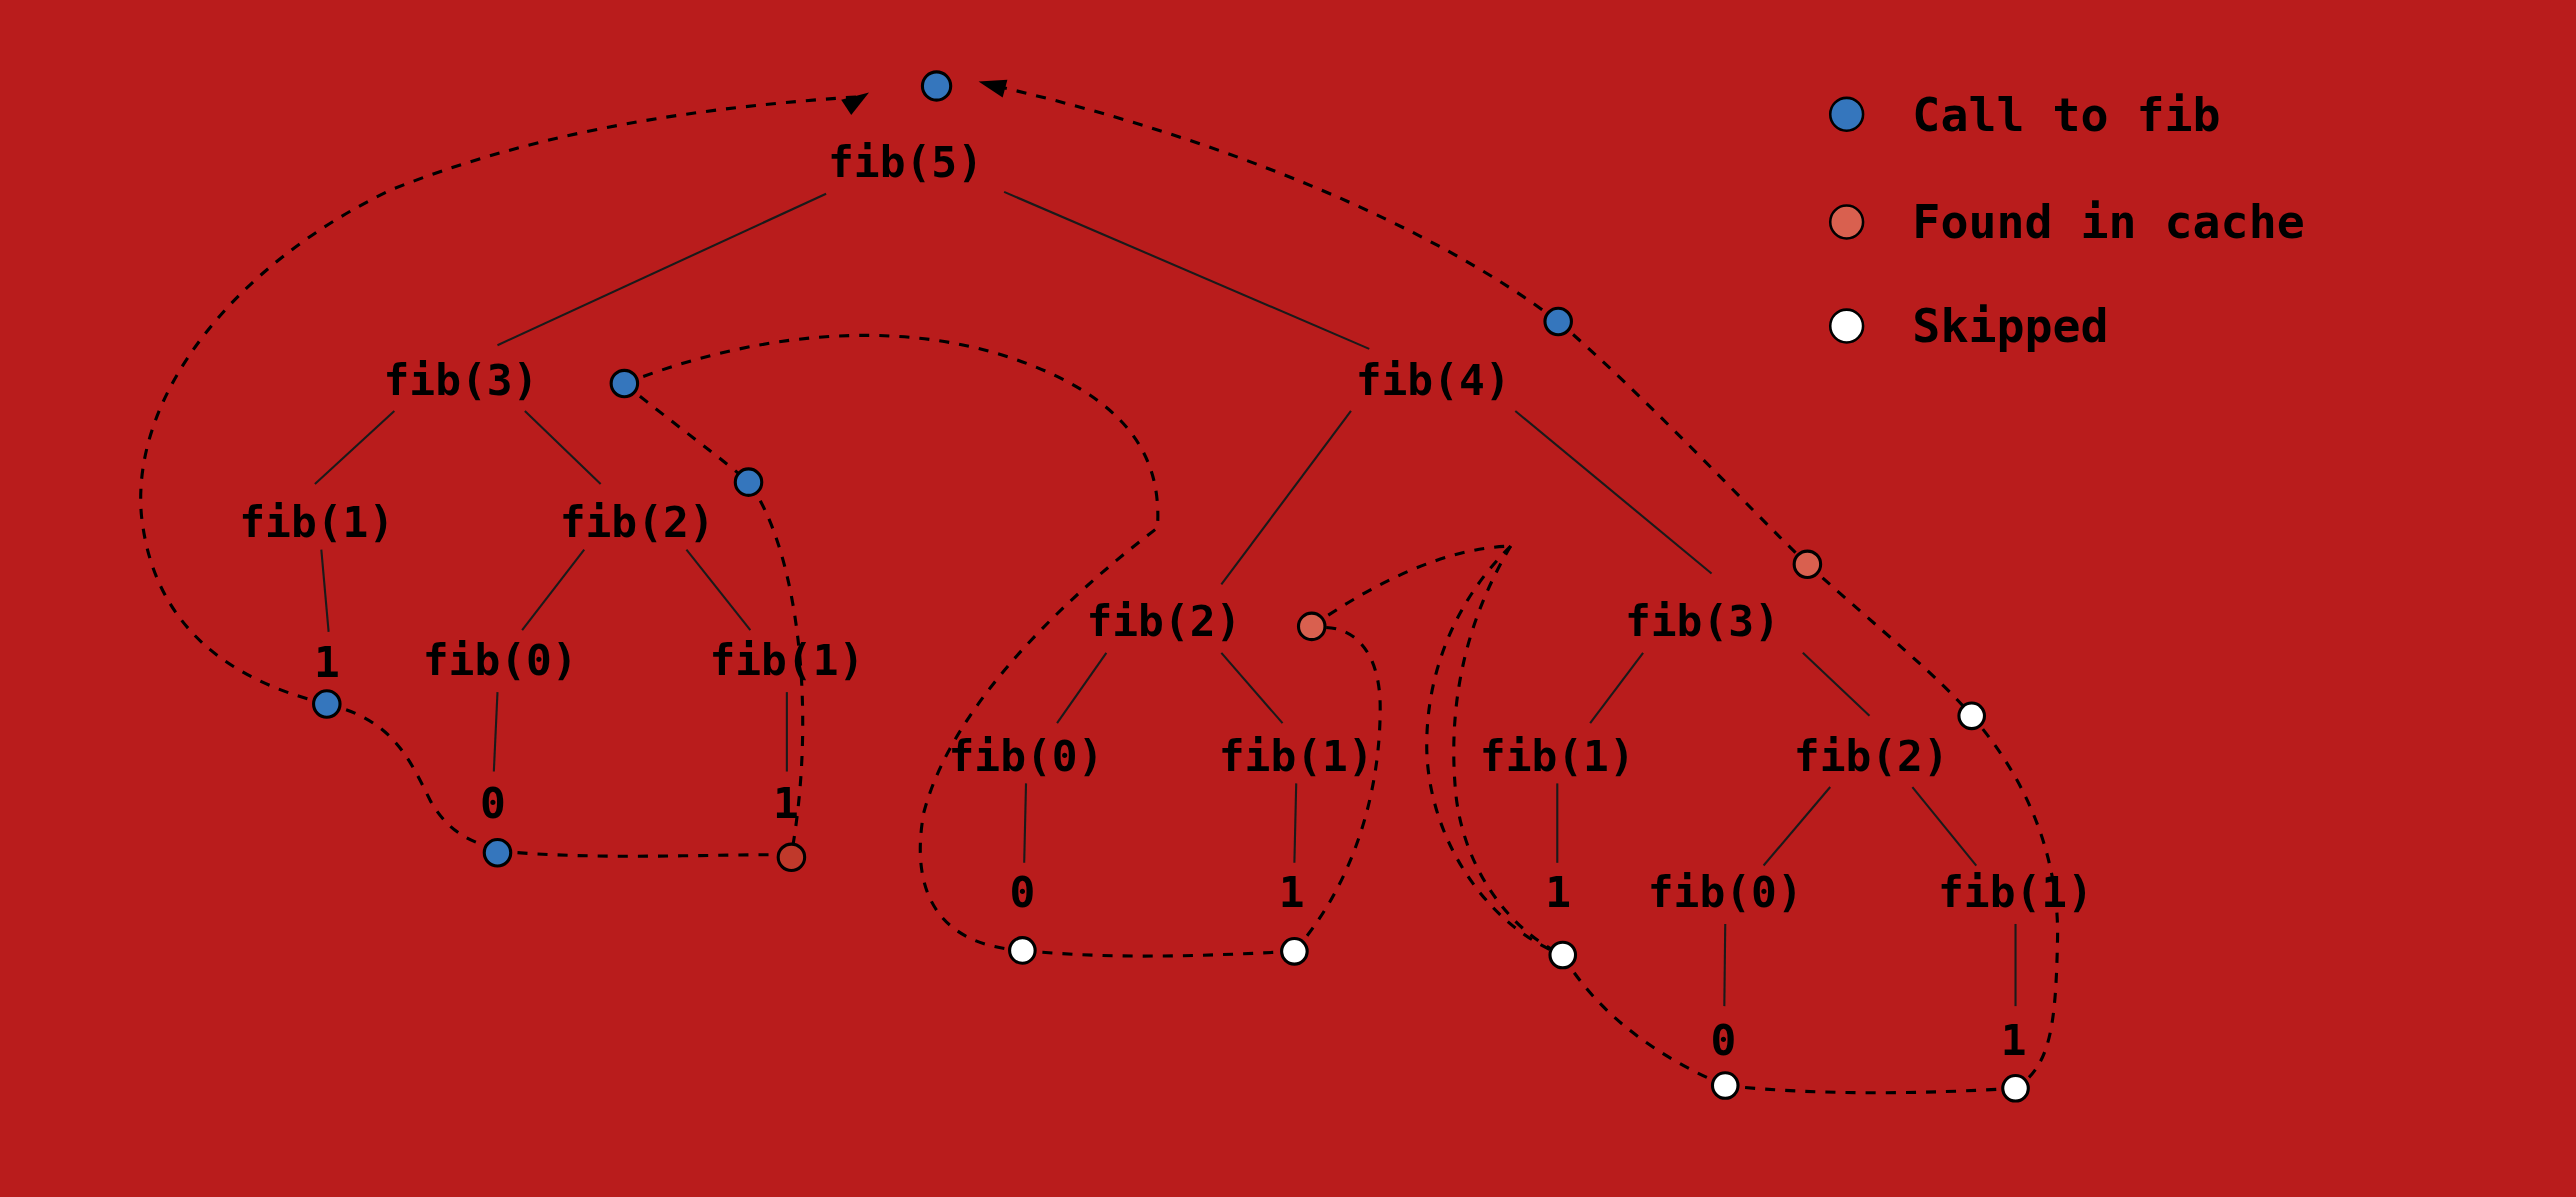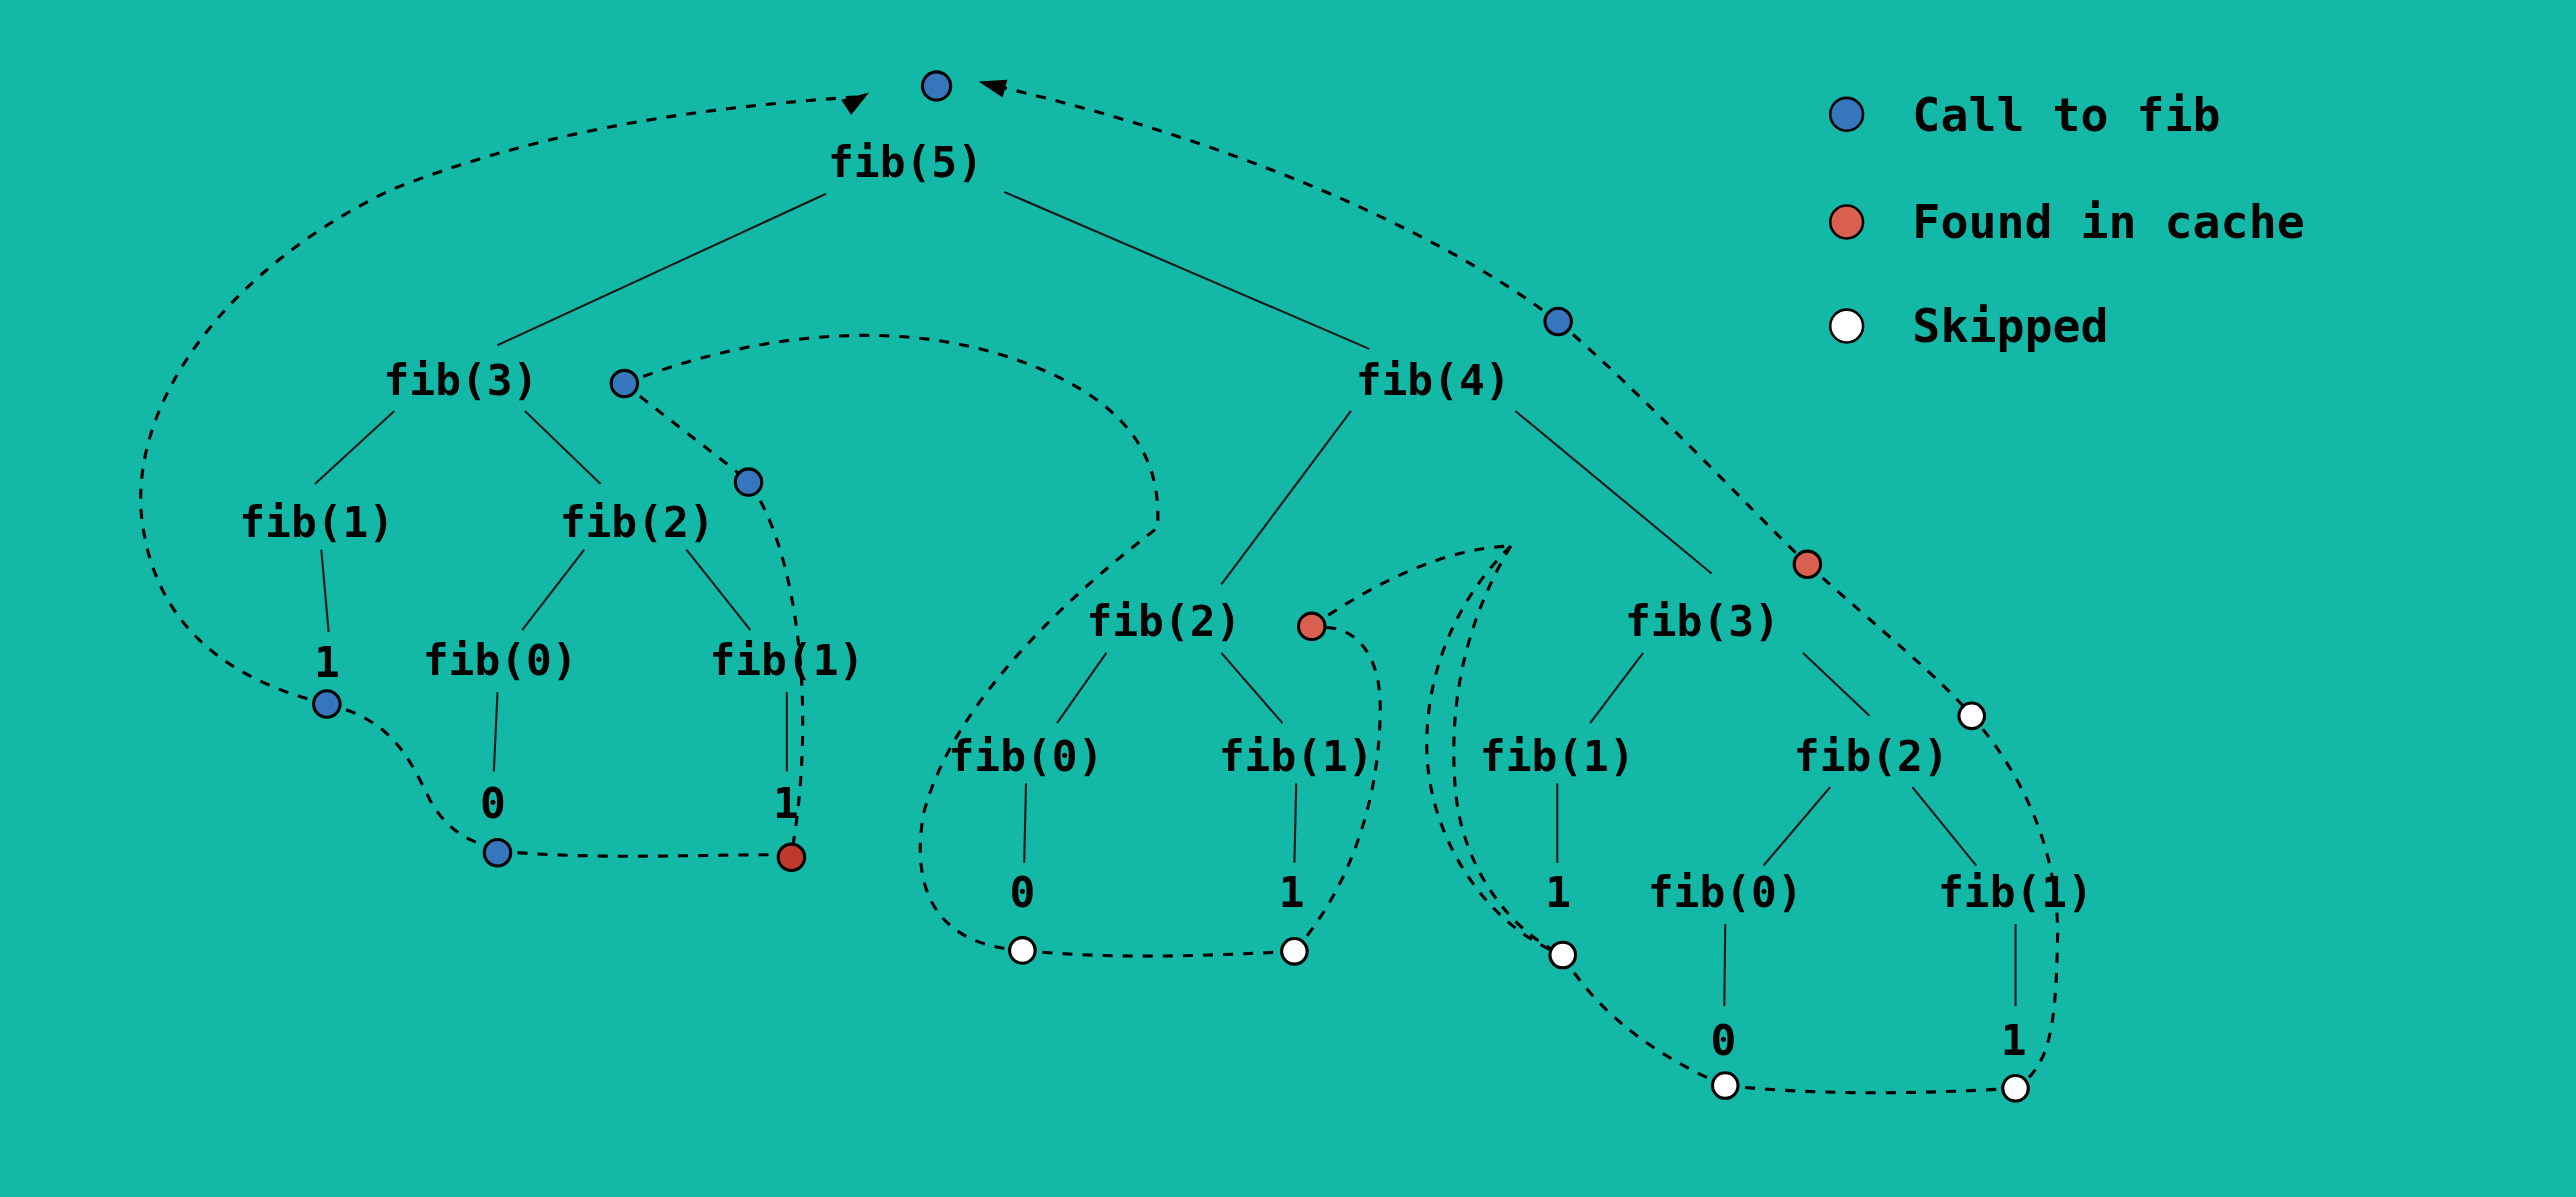--- a/index.html
+++ b/index.html
@@ -1,17 +1,17 @@
 <!DOCTYPE html>
 <html style="font-size:14.6px"><head>
 <meta charset="utf-8">
 <style>
   html,body{margin:0;padding:0;background:#ffffff;}
   body{width:2576px;height:1198px;overflow:hidden;font-family:"DejaVu Sans Mono",monospace;}
-  .stage{position:relative;width:2576px;height:1198px;background:#14b8a6;}
+  .stage{position:relative;width:2576px;height:1198px;background:#b91c1c;}
   svg{position:absolute;left:0;top:0;width:2576px;height:1198px;}
   .trail{fill:none;stroke:#000;stroke-width:3.4;stroke-dasharray:11 11;}
   .arrowhead{fill:#000;stroke:none;}
   .edge{stroke:#1a1a1a;stroke-width:2.3;}
   .node-label{font-family:"DejaVu Sans Mono",monospace;font-size:47px;font-weight:700;fill:#000;text-anchor:middle;}
   .legend-label{font-family:"DejaVu Sans Mono",monospace;font-size:51px;font-weight:700;fill:#000;text-anchor:start;}
   .marker{stroke:#000;stroke-width:3.4;}
   .legend-dot{stroke:#000;stroke-width:2.8;}
 </style>
 </head>

